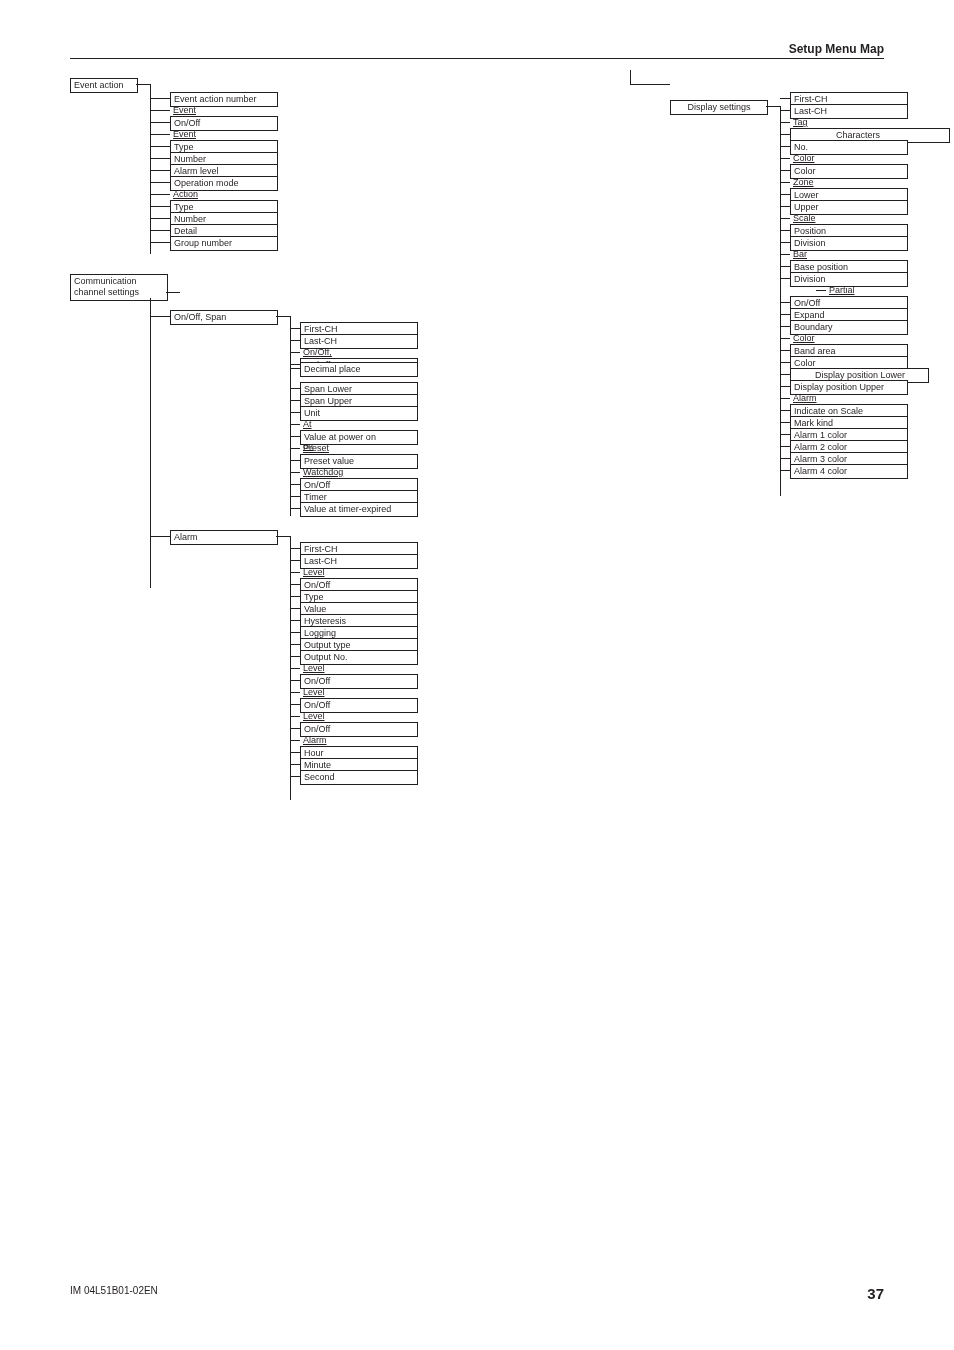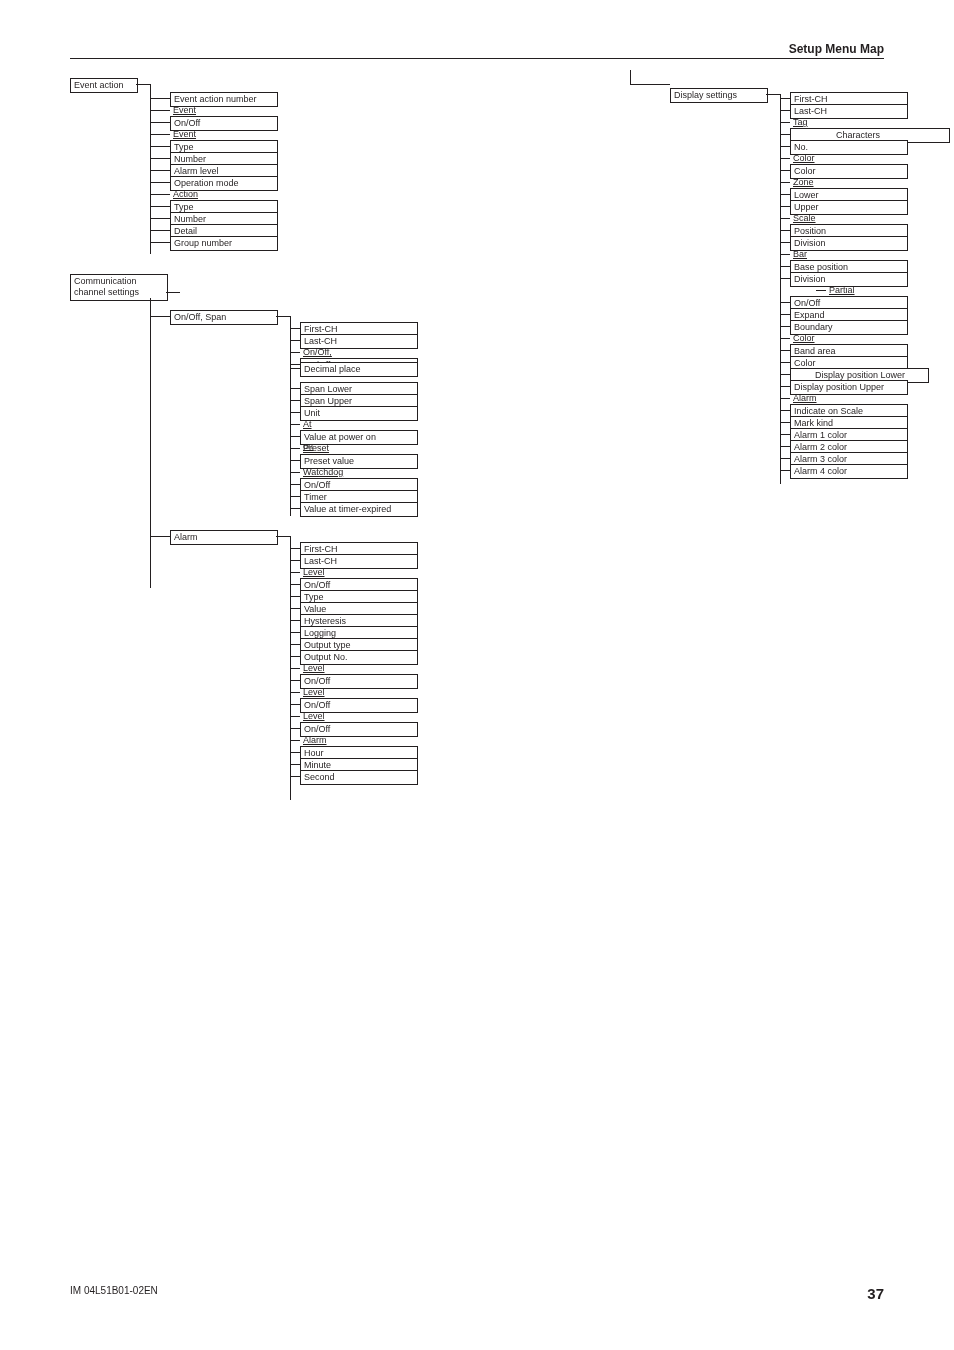--- a/index.html
+++ b/index.html
@@ -130,21 +130,21 @@
       <div class="g" style="left:230px;top:448px;"><div class="hline" style="left:-10px;top:6px;width:10px;"></div><div class="box" style="width:110px;">On/Off</div></div>
       <div class="g" style="left:230px;top:460px;"><div class="hline" style="left:-10px;top:6px;width:10px;"></div><div class="hdr">Alarm delay</div></div>
       <div class="g" style="left:230px;top:472px;"><div class="hline" style="left:-10px;top:6px;width:10px;"></div><div class="box" style="width:110px;">Hour</div></div>
       <div class="g" style="left:230px;top:484px;"><div class="hline" style="left:-10px;top:6px;width:10px;"></div><div class="box" style="width:110px;">Minute</div></div>
       <div class="g" style="left:230px;top:496px;"><div class="hline" style="left:-10px;top:6px;width:10px;"></div><div class="box" style="width:110px;">Second</div></div>
     </div>
 
     <div class="vline" style="left:560px;top:-8px;height:14px;"></div>
     <div class="hline" style="left:560px;top:6px;width:40px;"></div>
 
-    <div class="g" style="left:600px;top:10px;">
+    <div class="g" style="left:600px;top:22px;text-align:center;">
       <div class="box" style="width:90px;">Display settings</div>
       <div class="hline" style="left:96px;top:6px;width:14px;"></div>
       <div class="vline" style="left:110px;top:6px;height:390px;"></div>
     </div>
     <div id="disp-col" class="g" style="left:720px;top:14px;">
         <div class="g" style="left: 0px; top: 0px;"><div class="hline" style="left: -10px; top: 6px; width: 10px;"></div><div class="box" style="width: 110px;">First-CH</div></div>
         <div class="g" style="left: 0px; top: 12px;"><div class="hline" style="left: -10px; top: 6px; width: 10px;"></div><div class="box" style="width: 110px;">Last-CH</div></div>
         <div class="g" style="left: 0px; top: 24px;"><div class="hline" style="left: -10px; top: 6px; width: 10px;"></div><div class="hdr">Tag</div></div>
         <div class="g" style="left: 0px; top: 36px;"><div class="hline" style="left: -10px; top: 6px; width: 10px;"></div><div class="box" style="width: 110px; padding-left: 45px;">Characters</div></div>
         <div class="g" style="left: 0px; top: 48px;"><div class="hline" style="left: -10px; top: 6px; width: 10px;"></div><div class="box" style="width: 110px;">No.</div></div>

